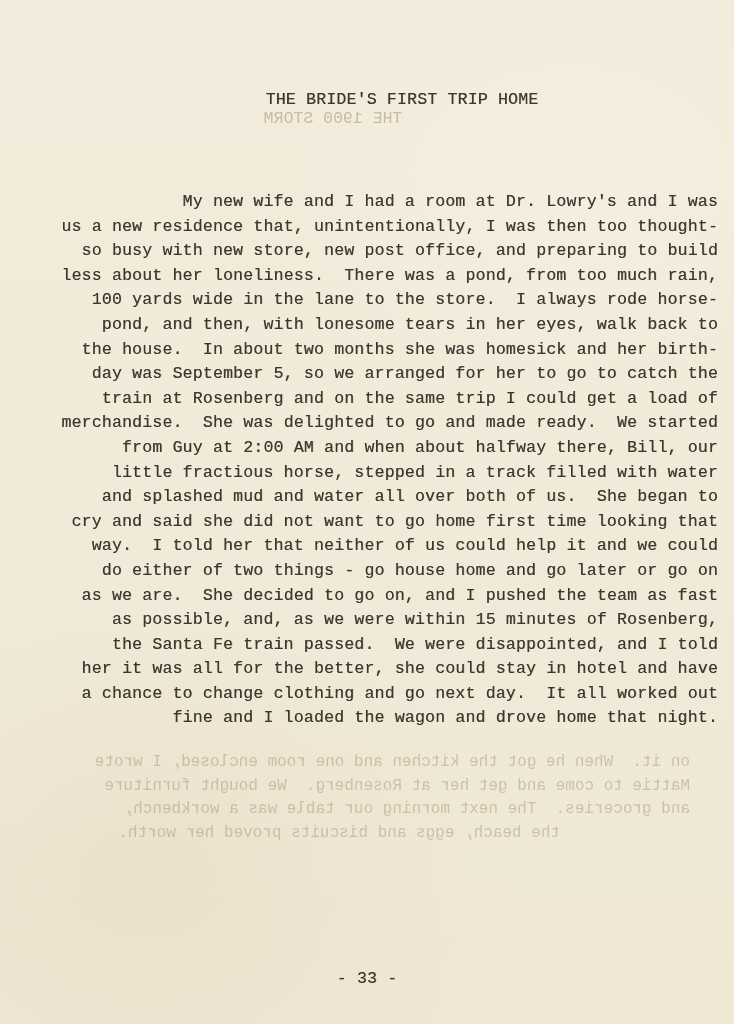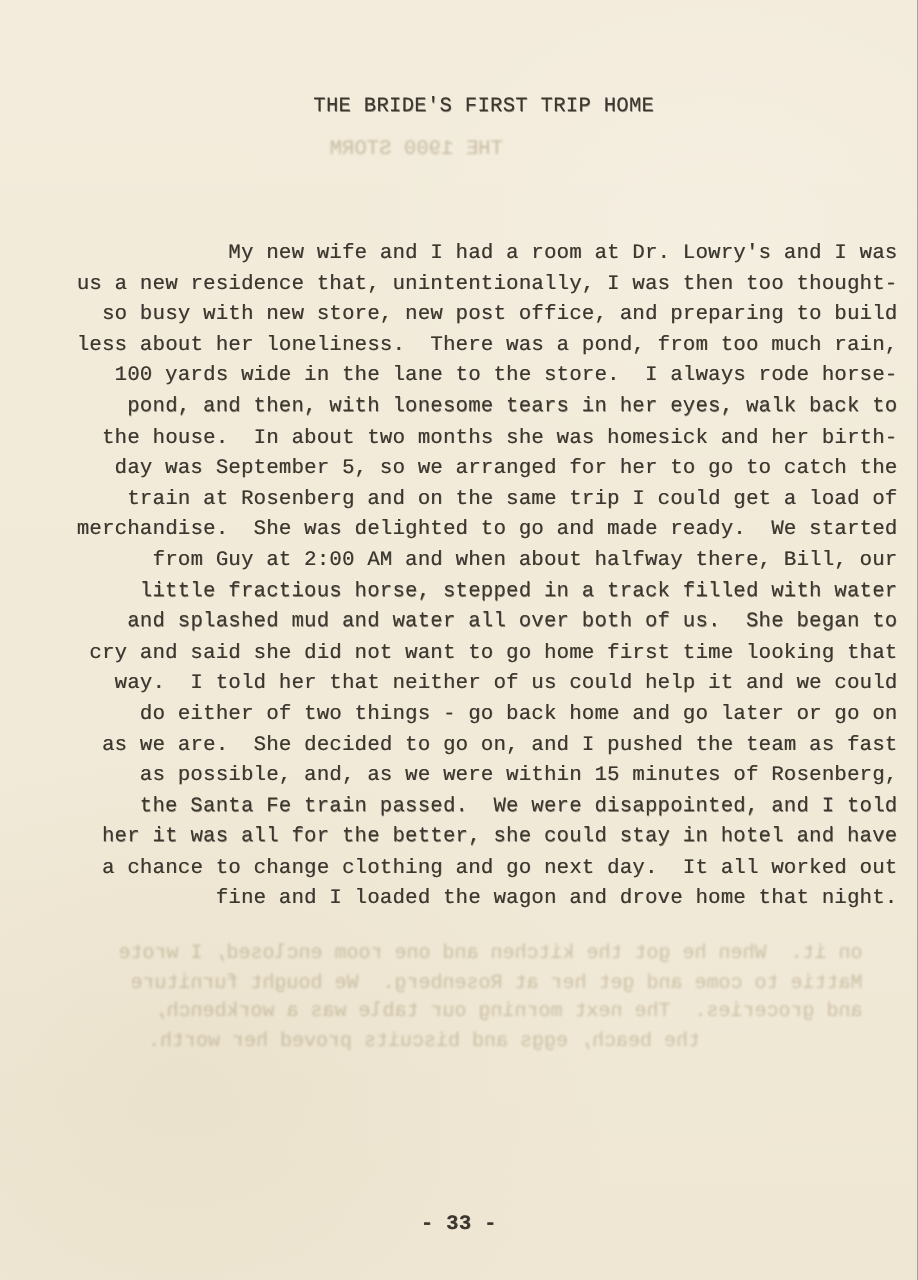--- a/index.html
+++ b/index.html
@@ -25,21 +25,21 @@
   .doc-title {
     position: absolute;
     top: 72px;
     left: 48px;
     width: 638px;
     text-align: center;
     transform: translateX(20px);
     font-size: 16.5px;
     line-height: 25px;
     font-weight: normal;
-    margin: 0;
+    margin: 15px;
     white-space: pre;
   }
   .body-block {
     position: absolute;
     top: 190px;
     left: 48px;
     width: 670px;
     font-size: 16.5px;
     line-height: 24.6px;
   }
@@ -49,21 +49,20 @@
   }
   .page-number {
     position: absolute;
     top: 966px;
     left: 48px;
     width: 638px;
     text-align: center;
     font-size: 16.5px;
     line-height: 25px;
     white-space: pre;
-    font-weight: bold;
   }
   
   .ghost {
     position: absolute;
     transform: scaleX(-1);
     color: rgba(146,128,90,0.38);
     filter: blur(0.7px);
     pointer-events: none;
   }
   .ghost-title {
@@ -108,21 +107,21 @@
     <div class="typed-line">pond, and then, with lonesome tears in her eyes, walk back to</div>
     <div class="typed-line">the house.  In about two months she was homesick and her birth-</div>
     <div class="typed-line">day was September 5, so we arranged for her to go to catch the</div>
     <div class="typed-line">train at Rosenberg and on the same trip I could get a load of</div>
     <div class="typed-line">merchandise.  She was delighted to go and made ready.  We started</div>
     <div class="typed-line">from Guy at 2:00 AM and when about halfway there, Bill, our</div>
     <div class="typed-line">little fractious horse, stepped in a track filled with water</div>
     <div class="typed-line">and splashed mud and water all over both of us.  She began to</div>
     <div class="typed-line">cry and said she did not want to go home first time looking that</div>
     <div class="typed-line">way.  I told her that neither of us could help it and we could</div>
-    <div class="typed-line">do either of two things - go back home and go later or go on</div>
+    <div class="typed-line">do either of two things - go house home and go later or go on</div>
     <div class="typed-line">as we are.  She decided to go on, and I pushed the team as fast</div>
     <div class="typed-line">as possible, and, as we were within 15 minutes of Rosenberg,</div>
     <div class="typed-line">the Santa Fe train passed.  We were disappointed, and I told</div>
     <div class="typed-line">her it was all for the better, she could stay in hotel and have</div>
     <div class="typed-line">a chance to change clothing and go next day.  It all worked out</div>
     <div class="typed-line">fine and I loaded the wagon and drove home that night.</div>
   </div>
 
   <div class="ghost ghost-block">
     <div class="ghost-line">on it.  When he got the kitchen and one room enclosed, I wrote</div>

